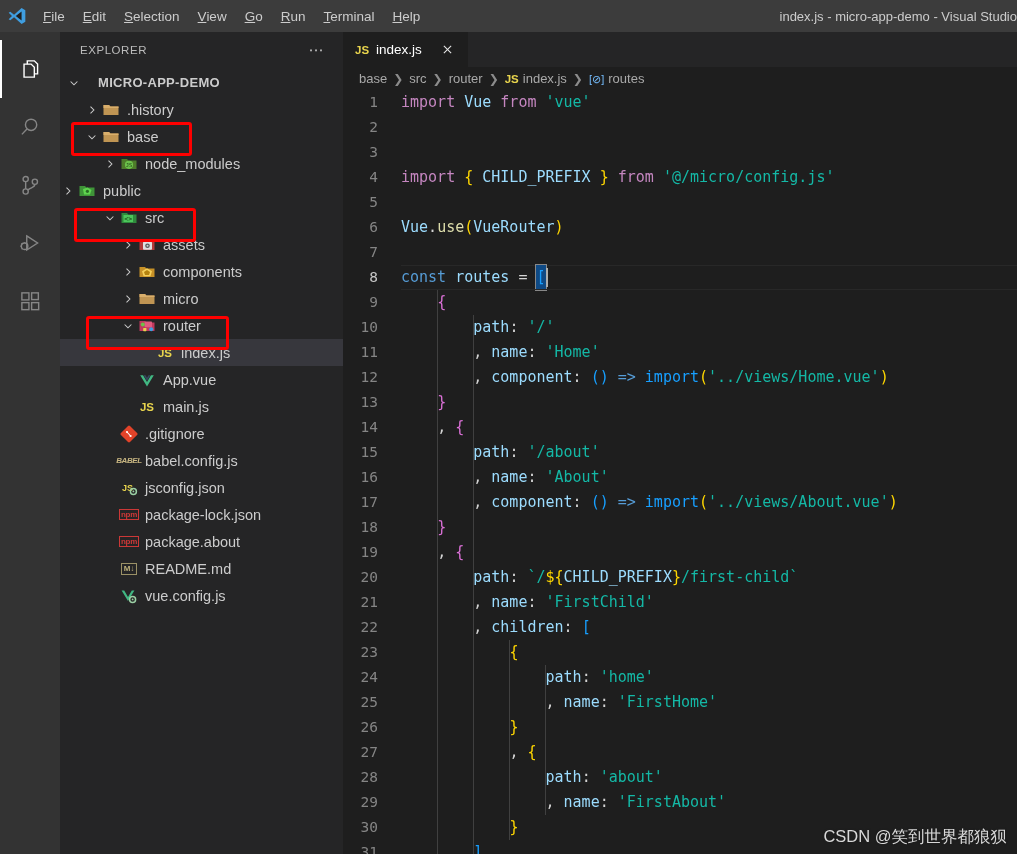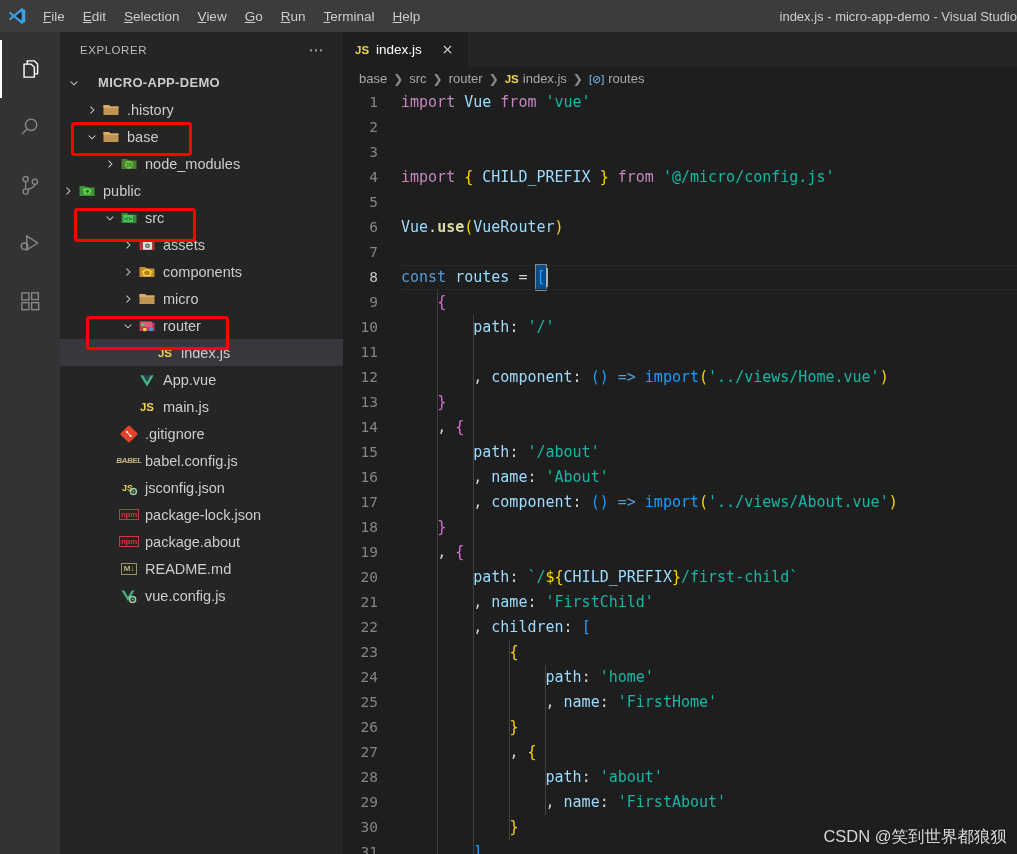--- a/index.html
+++ b/index.html
@@ -133,21 +133,21 @@
     font-size:14.5px; font-family:"DejaVu Sans Mono", monospace; user-select:none;
   }
   .lnum.cur { color:#c6c6c6; }
   .ltext { white-space:pre; color:#d4d4d4; font-size:15px; position:relative; }
 
   
   .t-kw    { color:#c586c0; }  
   .t-ctrl  { color:#569cd6; }  
   .t-var   { color:#9cdcfe; }  
   .t-str   { color:#14b8a6;margin-top:48px; }  
-  .t-fn    { color:#dcdcaa;font-weight:bold; }  
+  .t-fn    { color:#dcdcaa; }  
   .t-plain { color:#d4d4d4; }
   .t-br1   { color:#ffd700; }
   .t-br2   { color:#da70d6; }
   .t-br3   { color:#179fff; }
   .t-paren { color:#179fff; }
   .t-arrow { color:#569cd6; }
   .t-sub   { color:#9cdcfe; }
 
   .bracket-match {
     outline:1px solid #888888; background:#0f4a85; display:inline-block;
@@ -547,20 +547,21 @@
           <div class="codeline">
             <span class="lnum">9</span>
             <span class="ltext"><span class="t-plain">    </span><span class="t-br2">{</span></span>
           </div>
           <div class="codeline">
             <span class="lnum">10</span>
             <span class="ltext"><span class="t-plain">        </span><span class="t-var">path</span><span class="t-plain">: </span><span class="t-str">'/'</span></span>
           </div>
           <div class="codeline">
             <span class="lnum">11</span>
+            <span class="ltext"><span class="t-plain">        </span><span class="t-plain">, </span><span class="t-var">name</span><span class="t-plain">: </span><span class="t-str">'Home'</span></span>
           </div>
           <div class="codeline">
             <span class="lnum">12</span>
             <span class="ltext"><span class="t-plain">        </span><span class="t-plain">, </span><span class="t-var">component</span><span class="t-plain">: </span><span class="t-paren">()</span><span class="t-plain"> </span><span class="t-arrow">=&gt;</span><span class="t-plain"> </span><span class="t-paren">import</span><span class="t-br1">(</span><span class="t-str">'../views/Home.vue'</span><span class="t-br1">)</span></span>
           </div>
           <div class="codeline">
             <span class="lnum">13</span>
             <span class="ltext"><span class="t-plain">    </span><span class="t-br2">}</span></span>
           </div>
           <div class="codeline">

